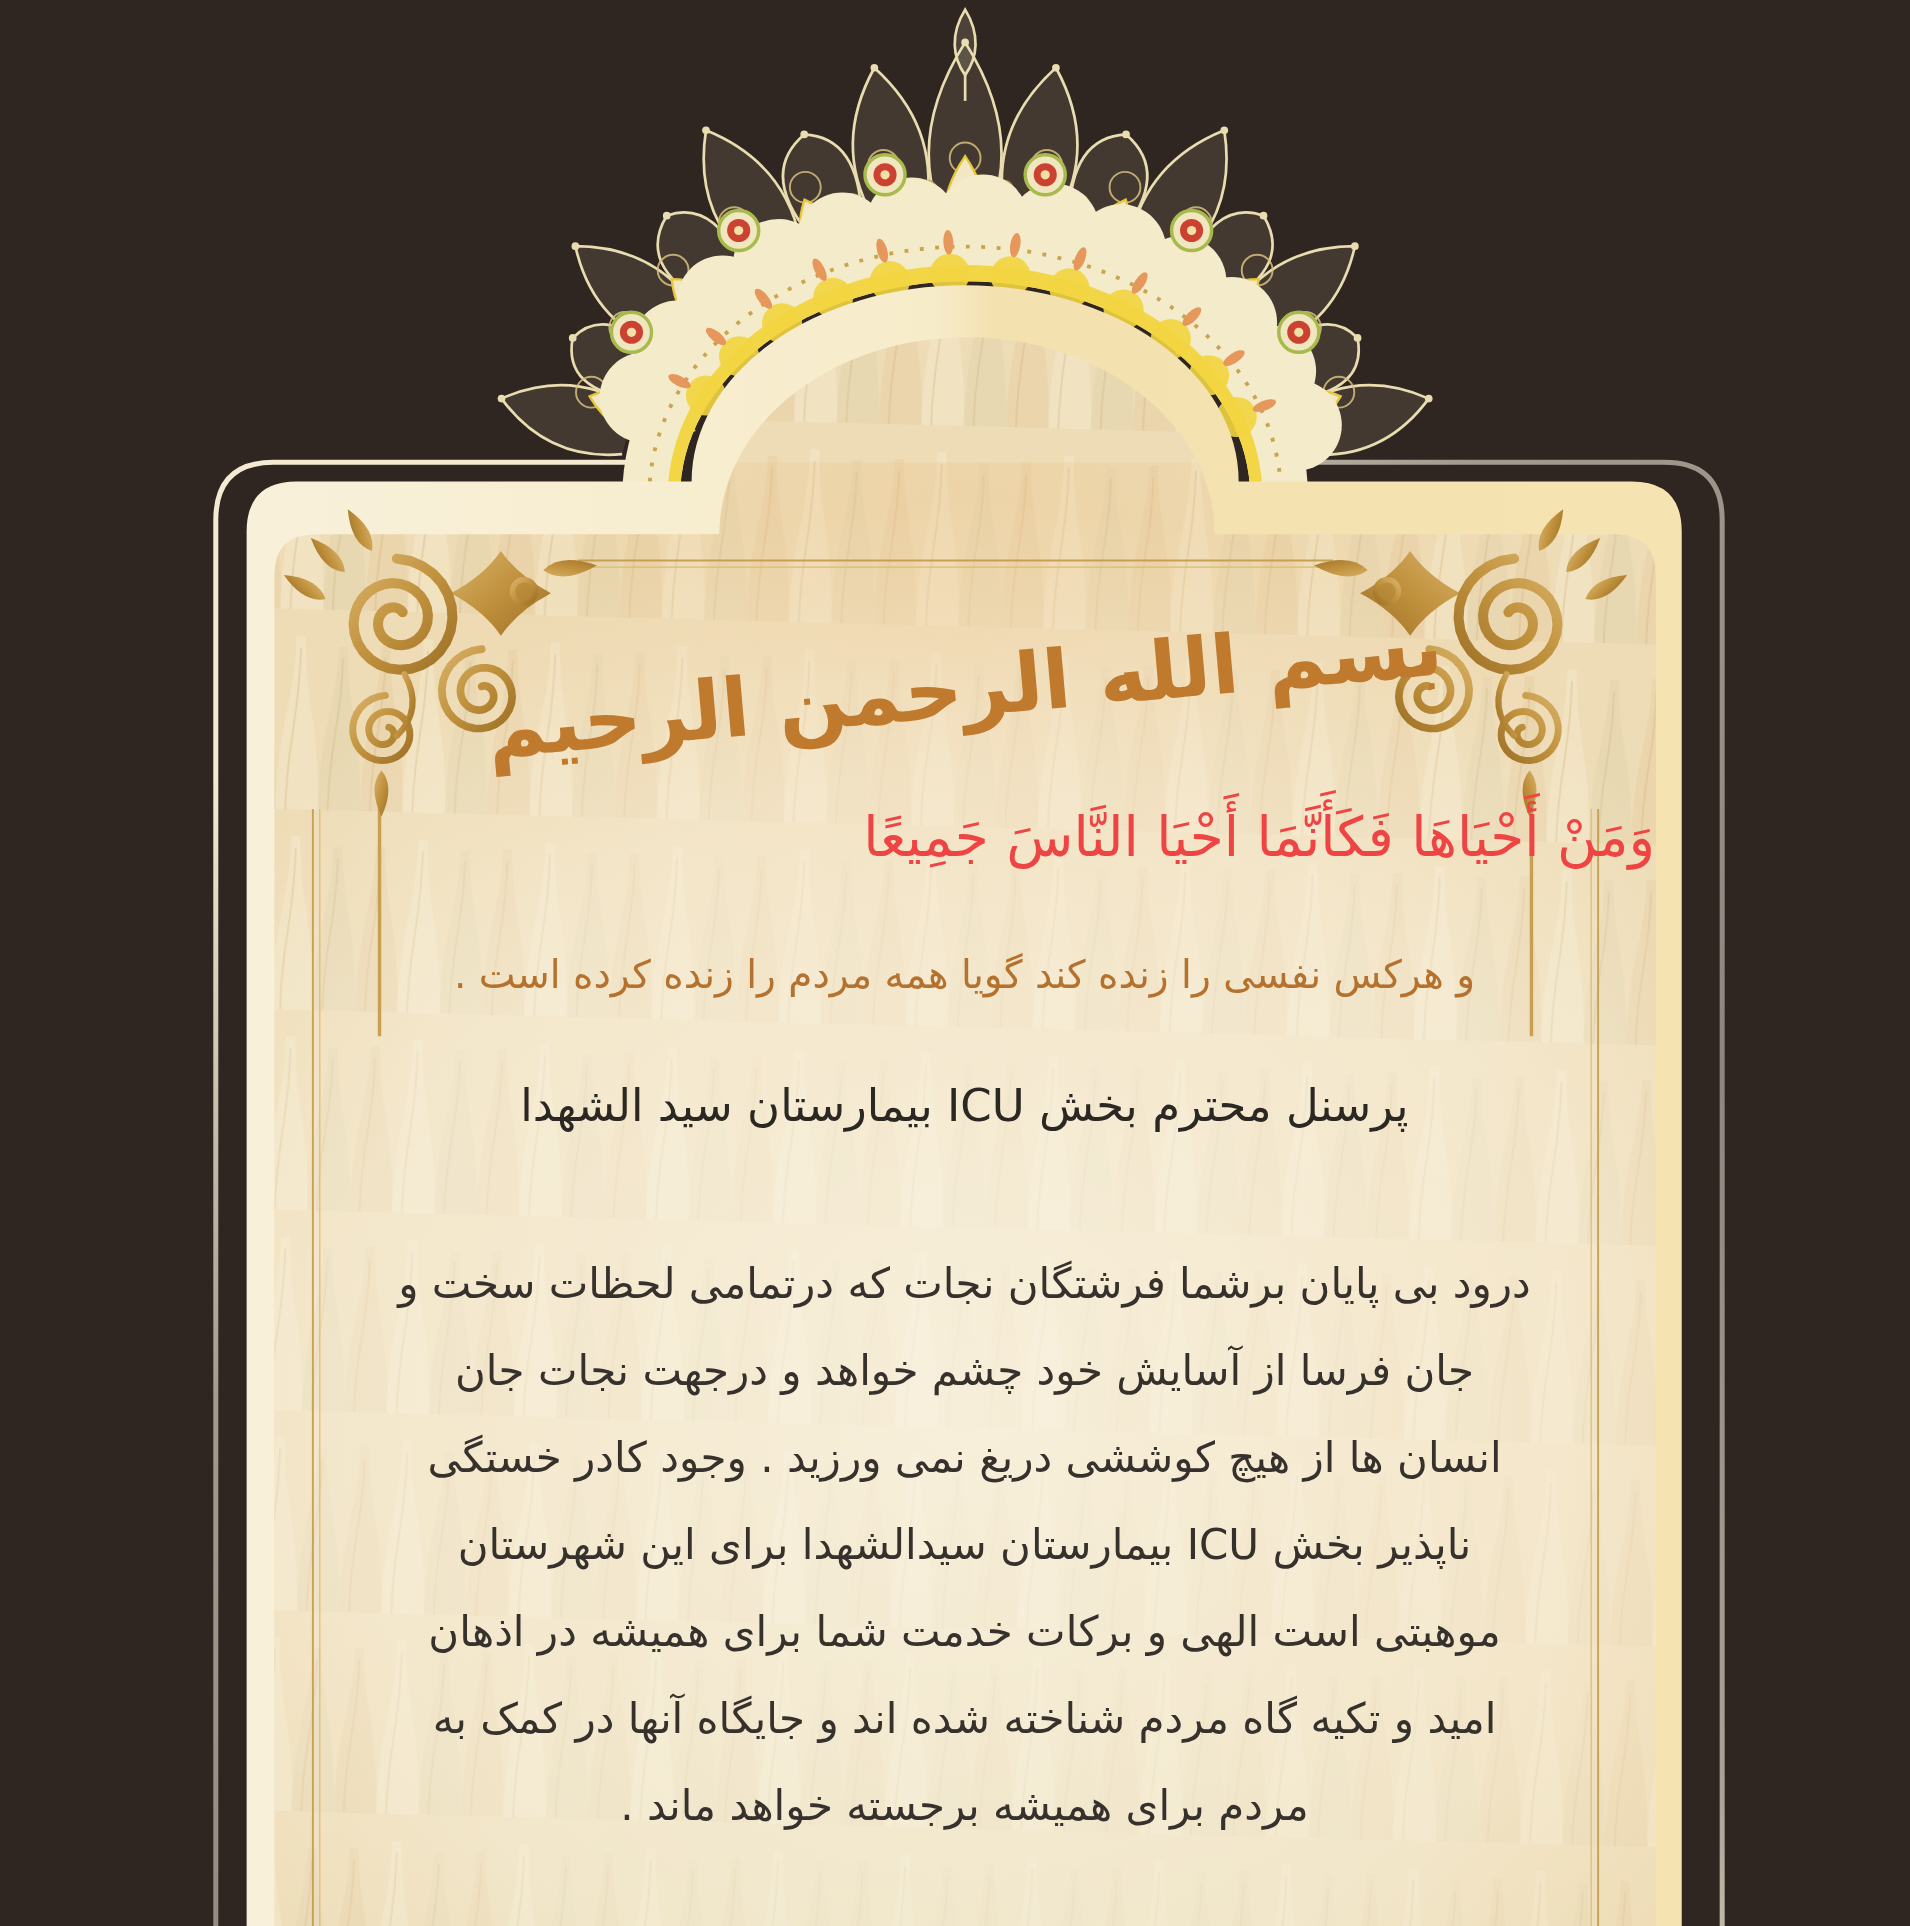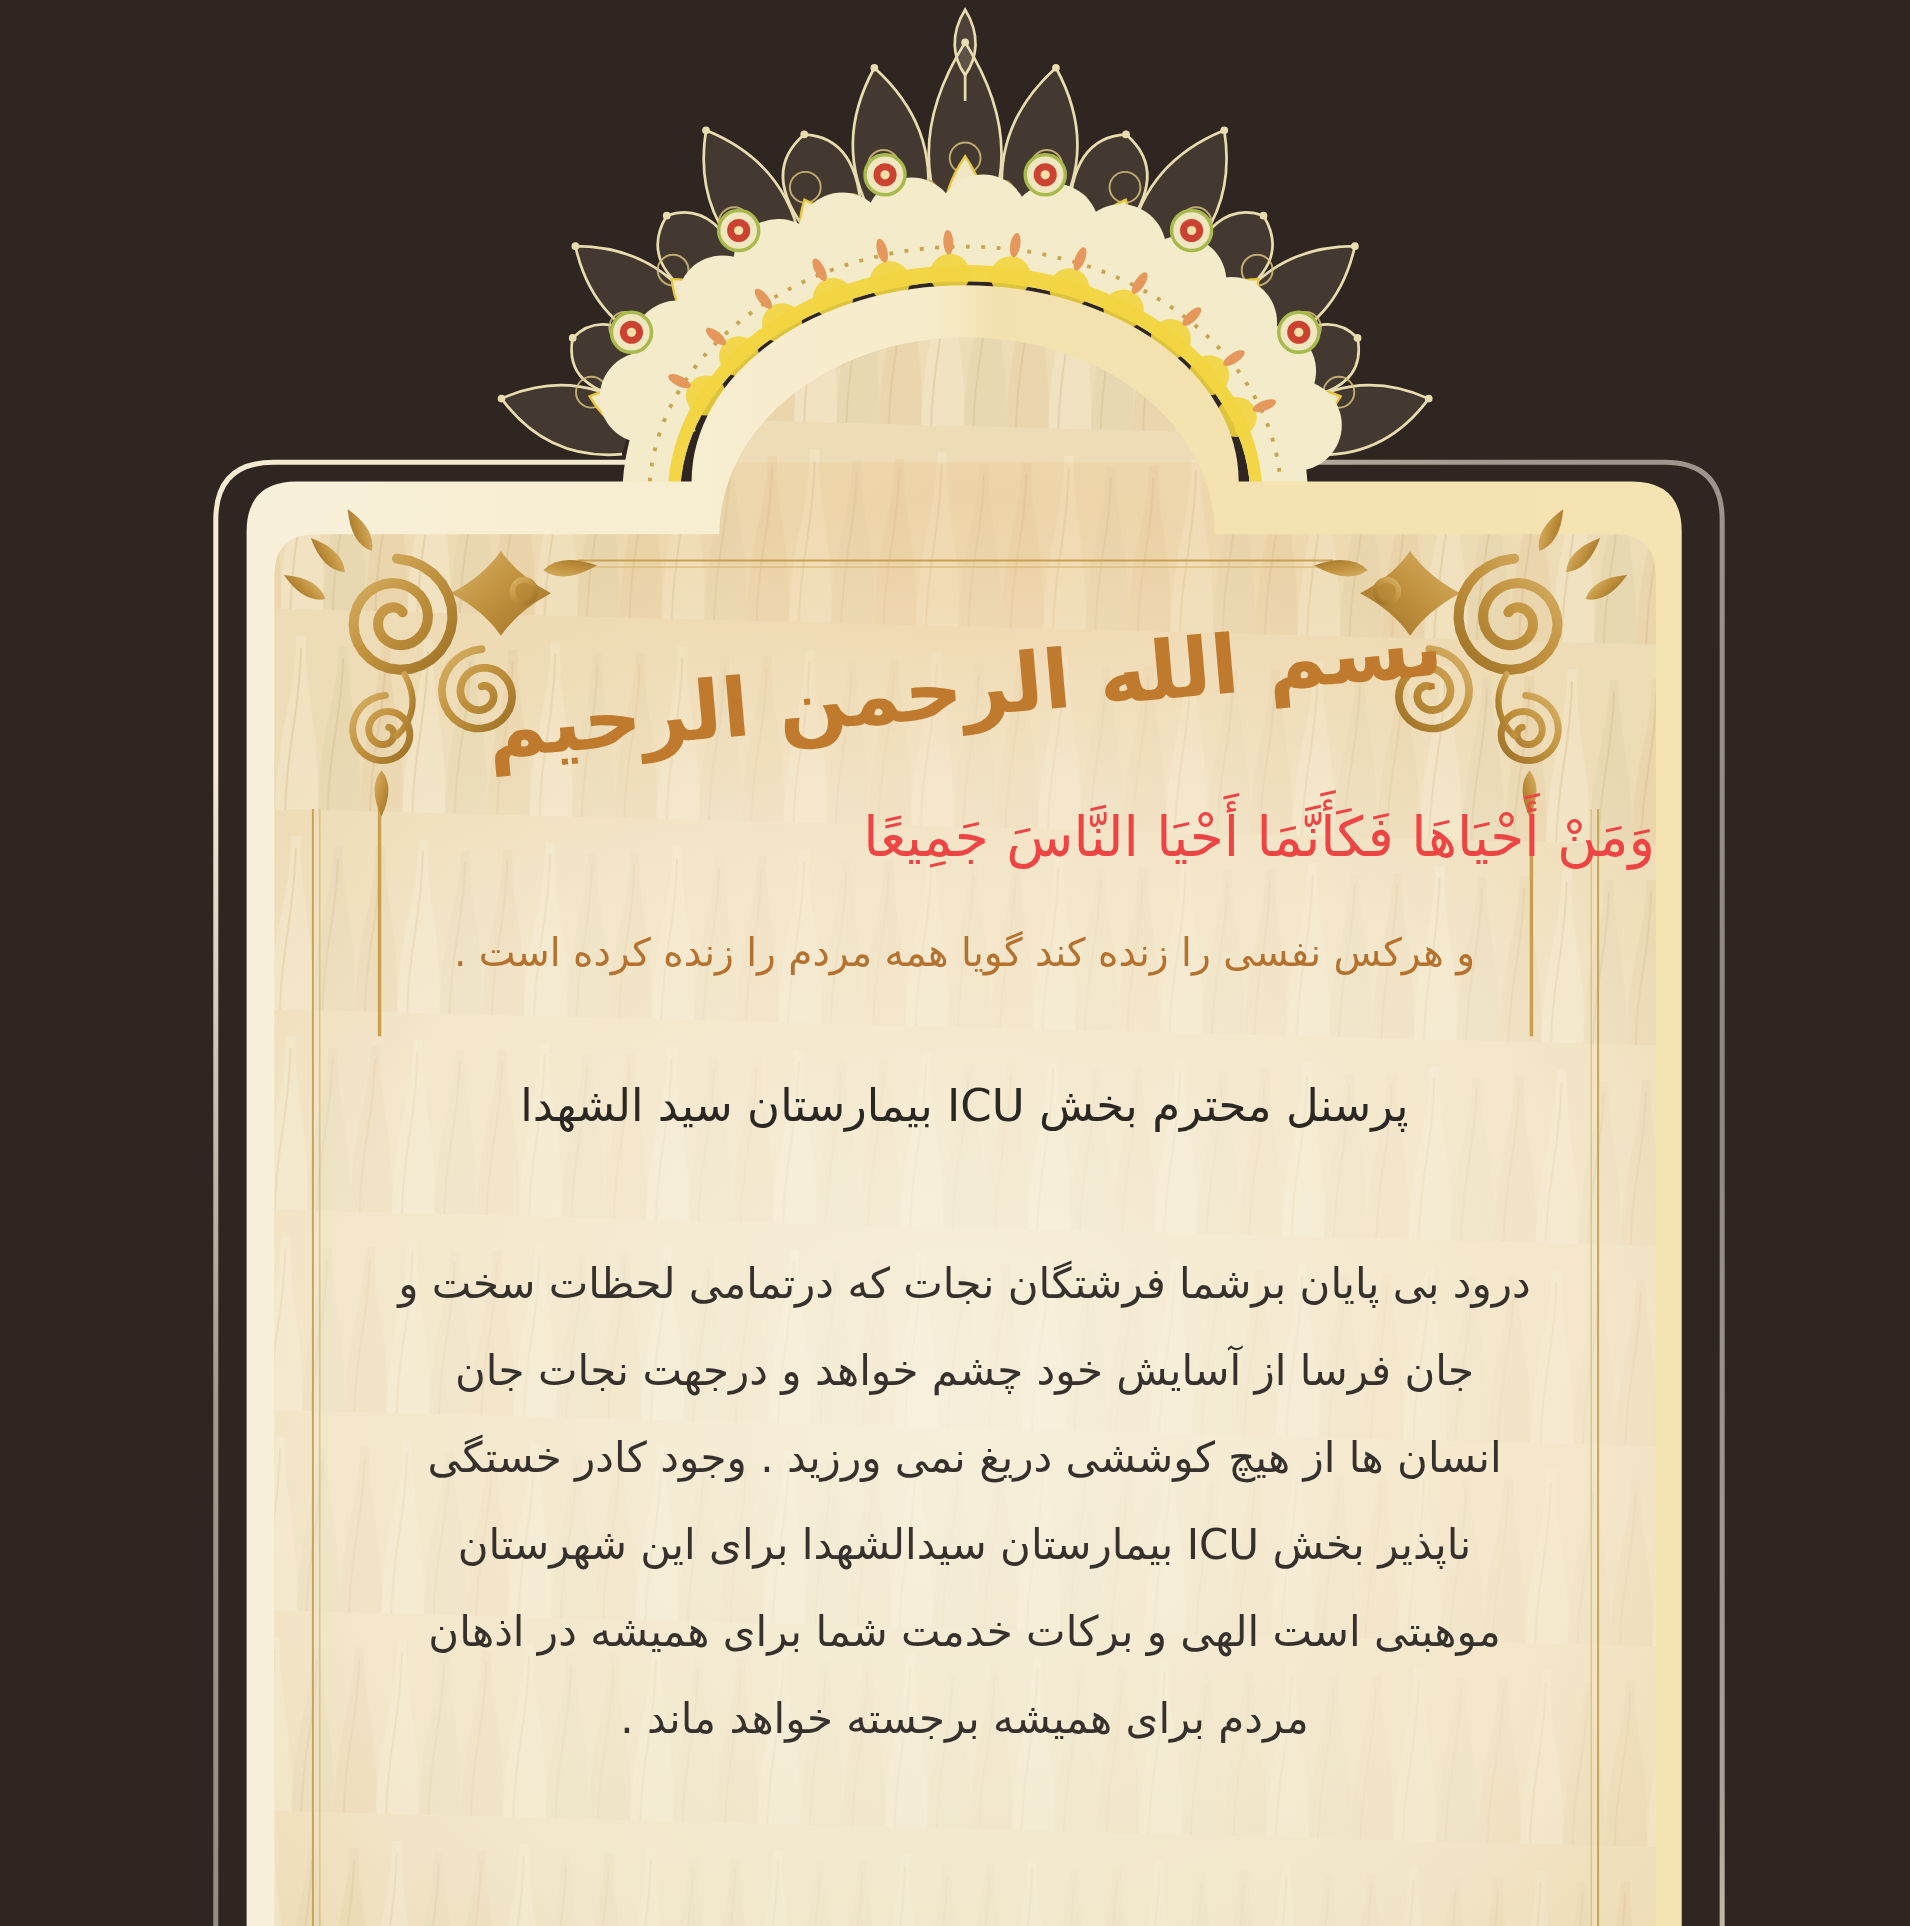--- a/index.html
+++ b/index.html
@@ -4,21 +4,21 @@
 <style>
   html,body{margin:0;padding:0;background:#2f2521;}
   body{width:1911px;height:2703px;position:relative;overflow:hidden;
        font-family:"DejaVu Sans",sans-serif;}
   #scene{position:absolute;left:0;top:0;width:1911px;height:2703px;display:block;}
   .txt{position:absolute;left:274px;width:1381px;text-align:center;direction:rtl;
        font-family:"DejaVu Sans",sans-serif;white-space:nowrap;}
   .bismillah{top:641px;font-size:81px;font-weight:bold;color:#bf7a2e;
              transform:rotate(-5deg);}
   .verse{top:805px;font-size:55px;color:#ef4444;text-align:right;}
-  .translation{top:930px;font-size:39px;color:#b5722f;}
+  .translation{top:952px;font-size:39px;color:#b5722f;}
   .title{top:1079px;font-size:45px;font-weight:normal;color:#2b2723;}
   .body-block{top:1240px;line-height:87px;font-size:42px;color:#36312c;text-align:center;}
 </style>
 </head>
 <body>
 
 <svg id="scene" viewBox="0 0 4960 7016" xmlns="http://www.w3.org/2000/svg">
   <defs>
     <linearGradient id="cardG" x1="0" y1="0" x2="1" y2="0">
       <stop offset="0" stop-color="#f8f0da"></stop>
@@ -446,15 +446,16 @@
 <div class="txt bismillah">بسم الله الرحمن الرحیم</div>
 <div class="txt verse">وَمَنْ أَحْيَاهَا فَكَأَنَّمَا أَحْيَا النَّاسَ جَمِيعًا</div>
 <div class="txt translation">و هرکس نفسی را زنده کند گویا همه مردم را زنده کرده است .</div>
 <div class="txt title">پرسنل محترم بخش ICU بیمارستان سید الشهدا</div>
 <div class="txt body-block">
   <div>درود بی پایان برشما فرشتگان نجات که درتمامی لحظات سخت و</div>
   <div>جان فرسا از آسایش خود چشم خواهد و درجهت نجات جان</div>
   <div>انسان ها از هیچ کوششی دریغ نمی ورزید . وجود کادر خستگی</div>
   <div>ناپذیر بخش ICU بیمارستان سیدالشهدا برای این شهرستان</div>
   <div>موهبتی است الهی و برکات خدمت شما برای همیشه در اذهان</div>
+  <div>امید و تکیه گاه مردم شناخته شده اند و جایگاه آنها در کمک به</div>
   <div>مردم برای همیشه برجسته خواهد ماند .</div>
 </div>
 
 
 </body></html>

